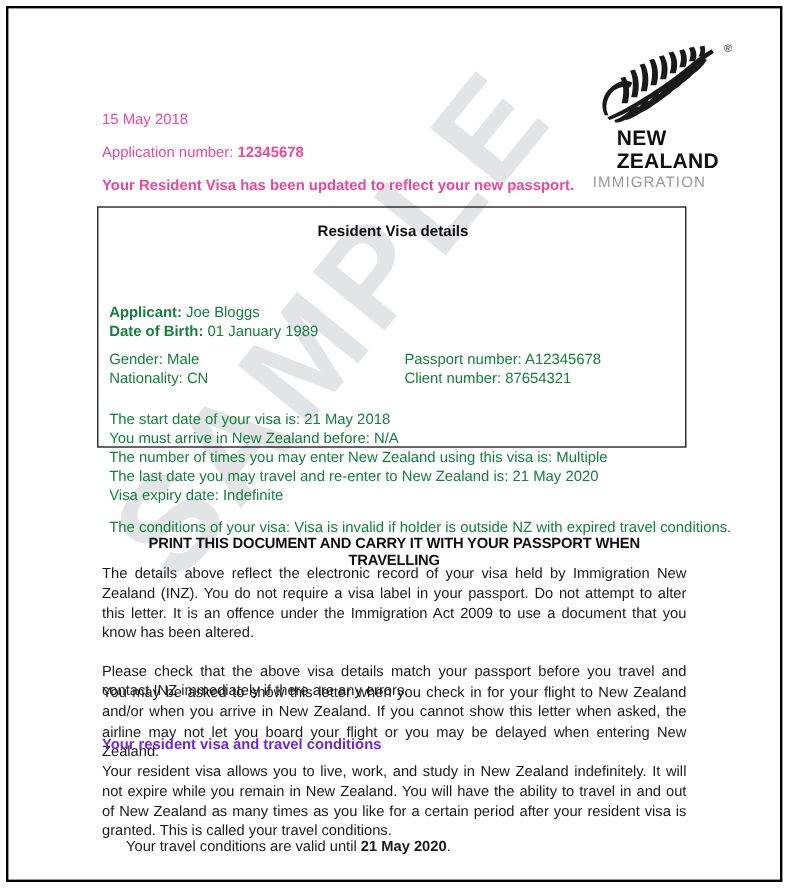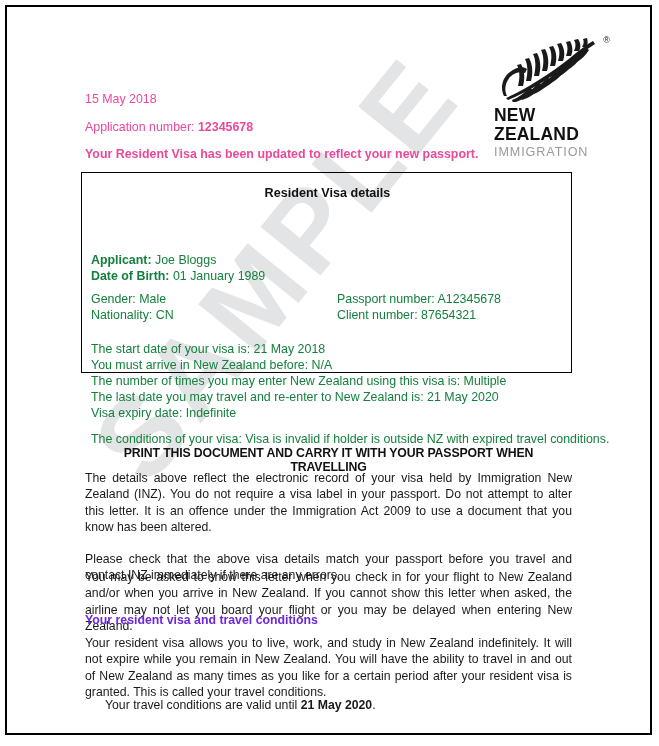--- a/index.html
+++ b/index.html
@@ -96,20 +96,21 @@
     color: #1a1a1a;
     line-height: 1;
   }
   #logo-nz {
     font-size: 17.5px;
     font-weight: bold;
     letter-spacing: 0.2px;
     color: #111111;
     margin-top: 4px;
     line-height: 1.1;
+    margin-left: 20px;
   }
   #logo-imm {
     font-size: 12.6px;
     letter-spacing: 0.9px;
     color: #9a9a9a;
     margin-top: 1px;
     line-height: 1.1;
   }
 
   

